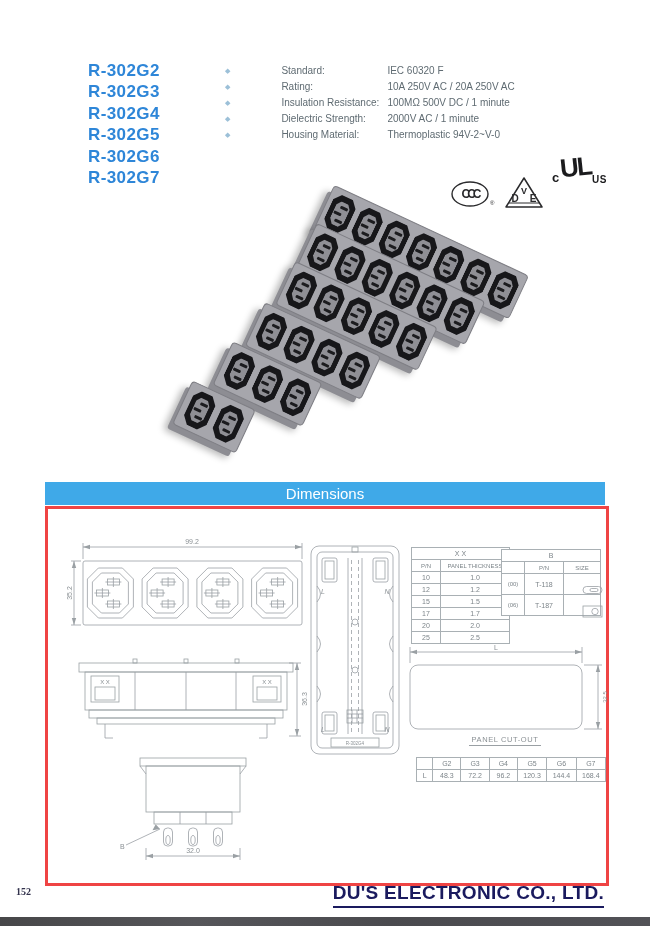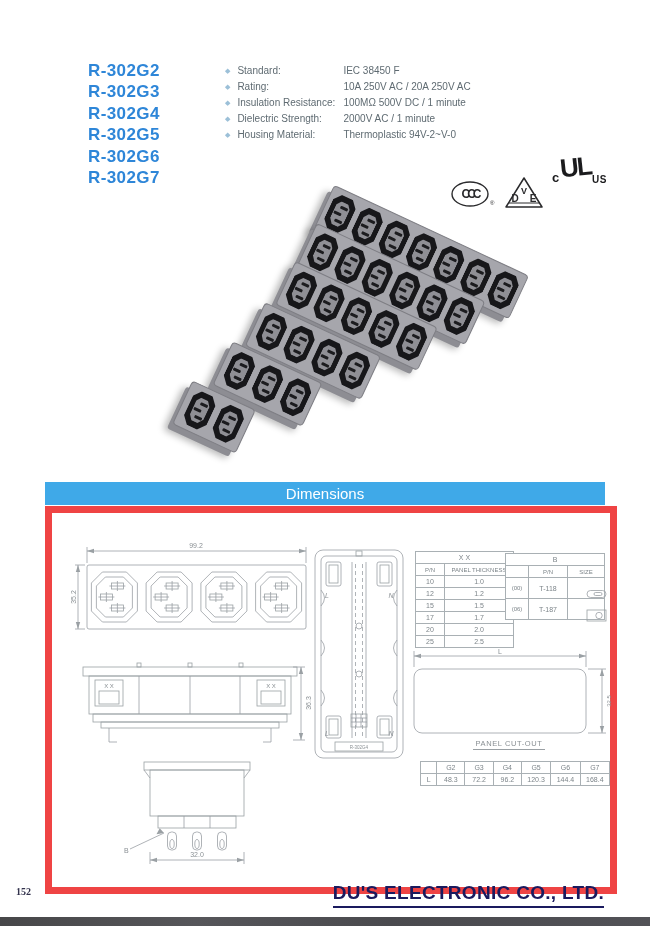--- a/index.html
+++ b/index.html
@@ -8,21 +8,21 @@
   
   .hdr-bar{position:absolute;left:0;top:8px;width:627px;height:24px;background:var(--accent);}
   .hdr-title{position:absolute;left:36px;top:3px;color:#fff;font-size:16px;font-weight:bold;letter-spacing:.3px;}
   
   .models{position:absolute;left:88px;top:60px;text-align:right;}
   .model{display:block;color:var(--modelblue);font-size:17px;font-weight:bold;line-height:21.4px;letter-spacing:.4px;}
   
   .specs{position:absolute;left:225px;top:63px;font-size:10px;color:var(--spectext);}
   .spec-row{position:relative;height:16px;line-height:16px;}
   .spec-bullet{color:#9cc0d8;font-size:7px;vertical-align:1px;margin-right:7px;}
-  .spec-label{display:inline-block;width:106px;}
+  .spec-label{display:inline-block;width:106px;margin-left:44px;}
   .spec-value{display:inline-block;}
   
   .certs{position:absolute;left:450px;top:146px;width:170px;height:44px;}
   .cert{position:absolute;margin-top:28px;}
   .cert svg{display:block;}
   .cul{position:absolute;left:102px;top:6px;color:#1b1b1d;white-space:nowrap;}
   .cul .c{font-size:13px;font-weight:bold;vertical-align:-6px;}
   .cul .ul{font-size:26px;font-weight:900;letter-spacing:-2px;display:inline-block;transform:rotate(-6deg);margin:0 1px;}
   .cul .us{font-size:10px;font-weight:bold;vertical-align:-7px;letter-spacing:.5px;}
   
@@ -34,21 +34,21 @@
   .oct{width:25px;height:37px;background:#17171a;
        clip-path:polygon(28% 0,72% 0,100% 22%,100% 78%,72% 100%,28% 100%,0 78%,0 22%);
        display:flex;align-items:center;justify-content:center;}
   .face{width:15px;height:25px;background:#8f8f95;position:relative;
         clip-path:polygon(28% 0,72% 0,100% 22%,100% 78%,72% 100%,28% 100%,0 78%,0 22%);}
   .face i{position:absolute;background:#1c1c1f;width:8px;height:3px;border-radius:1px;}
   .face .s1{top:4px;left:5px}.face .s2{top:11px;left:1px}.face .s3{top:18px;left:5px}
   
   .dim-bar{position:absolute;left:45px;top:482px;width:560px;height:23px;background:var(--accent);
            color:#fff;font-size:15px;text-align:center;line-height:23px;}
-  .dim-box{position:absolute;left:45px;top:506px;width:558px;height:374px;border:7px solid #ef4444;background:#fff;}
+  .dim-box{position:absolute;left:45px;top:506px;width:558px;height:374px;border:3px solid #ef4444;background:#fff;}
   .dim-box svg{position:absolute;}
   .dline{stroke:#9aa0a4;stroke-width:.8;fill:none;}
   .dfill{fill:#9aa0a4;stroke:none;}
   .dtext{fill:#8a9094;font-size:7px;font-family:"Liberation Sans",sans-serif;}
   .dtext-sm{fill:#8a9094;font-size:6px;font-family:"Liberation Sans",sans-serif;}
   .caption{position:absolute;left:352px;top:226px;width:210px;text-align:center;font-size:7.5px;
            letter-spacing:.6px;color:#8a9094;}
   .caption span{border-bottom:1px solid #9aa0a4;padding:0 3px 1px;}
   
   .dtable{position:absolute;border-collapse:collapse;font-size:7px;color:#7d858a;background:#fff;}
@@ -72,21 +72,21 @@
     <span class="model">R-302G2</span>
     <span class="model">R-302G3</span>
     <span class="model">R-302G4</span>
     <span class="model">R-302G5</span>
     <span class="model">R-302G6</span>
     <span class="model">R-302G7</span>
   </div>
 
   <div class="specs">
     <div class="spec-row">
-      <span class="spec-bullet">◆</span><span class="spec-label">Standard:</span><span class="spec-value">IEC 38450 F</span>
+      <span class="spec-bullet">◆</span><span class="spec-label">Standard:</span><span class="spec-value">IEC 60320 F</span>
     </div>
     <div class="spec-row">
       <span class="spec-bullet">◆</span><span class="spec-label">Rating:</span><span class="spec-value">10A 250V AC / 20A 250V AC</span>
     </div>
     <div class="spec-row">
       <span class="spec-bullet">◆</span><span class="spec-label">Insulation Resistance:</span><span class="spec-value">100MΩ 500V DC / 1 minute</span>
     </div>
     <div class="spec-row">
       <span class="spec-bullet">◆</span><span class="spec-label">Dielectric Strength:</span><span class="spec-value">2000V AC / 1 minute</span>
     </div>

